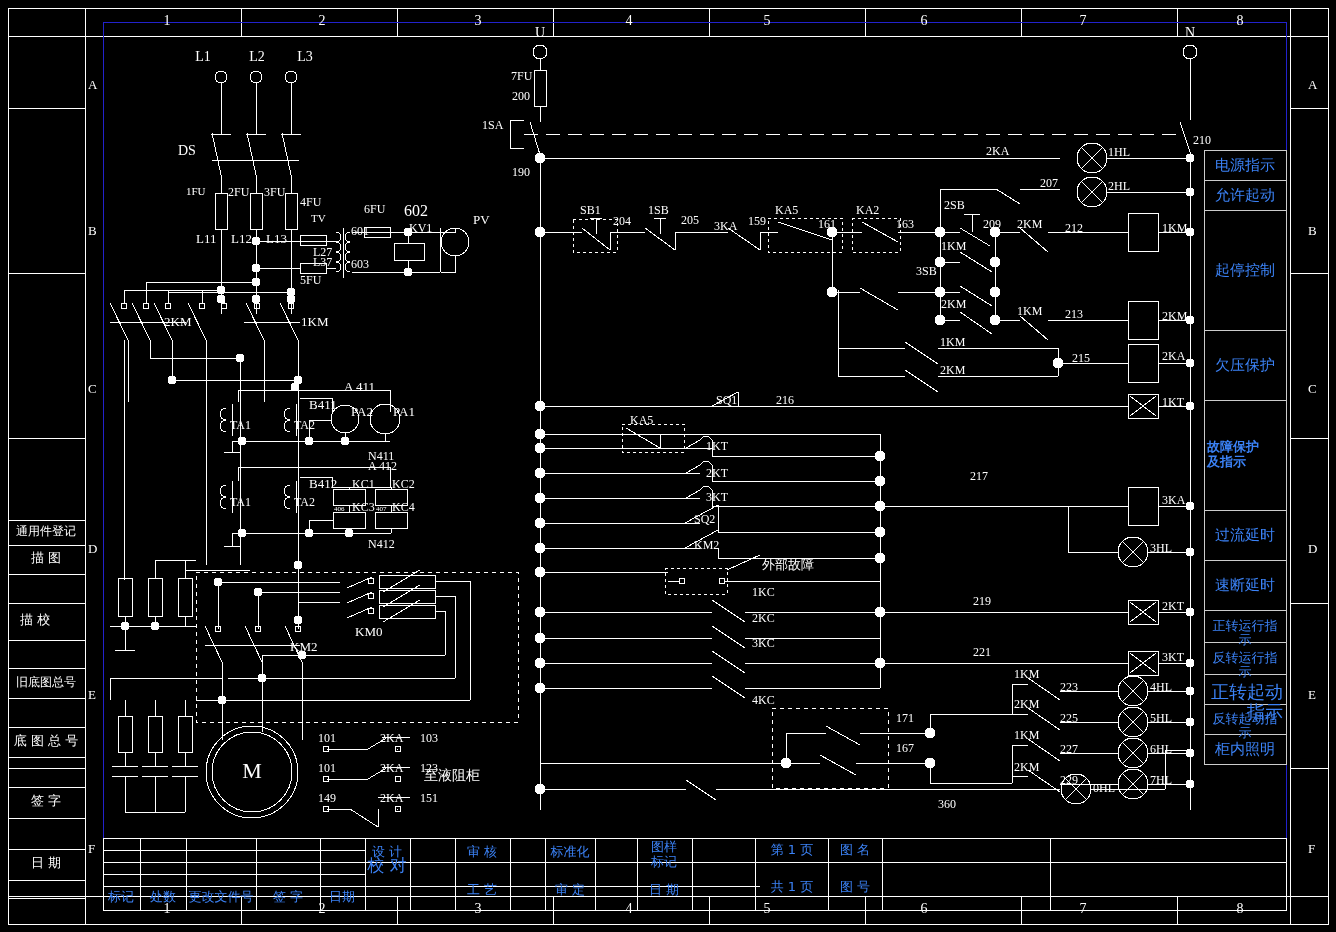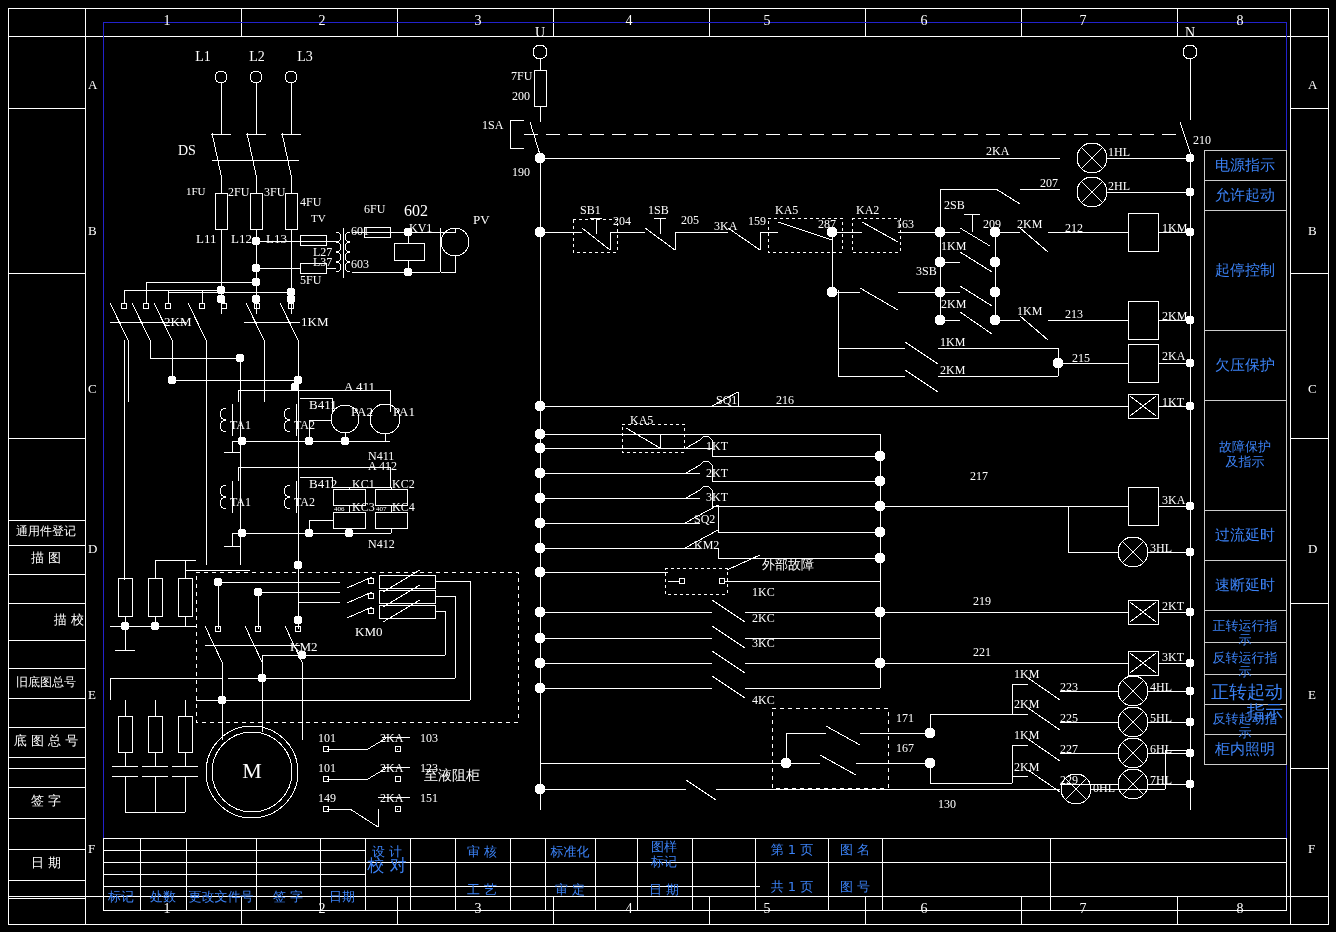--- a/index.html
+++ b/index.html
@@ -843,21 +843,21 @@
 <div class="t" style="left:512px;top:166px;font-size:12px">190</div>
 <div class="t" style="left:1193px;top:134px;font-size:12px">210</div>
 
 <div class="t" style="left:580px;top:204px;font-size:12px">SB1</div>
 <div class="t" style="left:648px;top:204px;font-size:12px">1SB</div>
 <div class="t" style="left:613px;top:215px;font-size:12px">204</div>
 <div class="t" style="left:681px;top:214px;font-size:12px">205</div>
 <div class="t" style="left:714px;top:220px;font-size:12px">3KA</div>
 <div class="t" style="left:748px;top:215px;font-size:12px">159</div>
 <div class="t" style="left:775px;top:204px;font-size:12px">KA5</div>
-<div class="t" style="left:818px;top:218px;font-size:12px">287</div>
+<div class="t" style="left:818px;top:218px;font-size:12px">161</div>
 <div class="t" style="left:856px;top:204px;font-size:12px">KA2</div>
 <div class="t" style="left:896px;top:218px;font-size:12px">163</div>
 <div class="t" style="left:944px;top:199px;font-size:12px">2SB</div>
 <div class="t" style="left:986px;top:145px;font-size:12px">2KA</div>
 <div class="t" style="left:1040px;top:177px;font-size:12px">207</div>
 <div class="t" style="left:983px;top:218px;font-size:12px">209</div>
 <div class="t" style="left:1017px;top:218px;font-size:12px">2KM</div>
 <div class="t" style="left:1065px;top:222px;font-size:12px">212</div>
 <div class="t" style="left:1162px;top:222px;font-size:12px">1KM</div>
 <div class="t" style="left:941px;top:240px;font-size:12px">1KM</div>
@@ -896,49 +896,49 @@
 <div class="t" style="left:896px;top:712px;font-size:12px">171</div>
 <div class="t" style="left:896px;top:742px;font-size:12px">167</div>
 <div class="t" style="left:1014px;top:668px;font-size:12px">1KM</div>
 <div class="t" style="left:1014px;top:698px;font-size:12px">2KM</div>
 <div class="t" style="left:1014px;top:729px;font-size:12px">1KM</div>
 <div class="t" style="left:1014px;top:761px;font-size:12px">2KM</div>
 <div class="t" style="left:1060px;top:681px;font-size:12px">223</div>
 <div class="t" style="left:1060px;top:712px;font-size:12px">225</div>
 <div class="t" style="left:1060px;top:743px;font-size:12px">227</div>
 <div class="t" style="left:1060px;top:774px;font-size:12px">229</div>
-<div class="t" style="left:938px;top:798px;font-size:12px">130</div>
+<div class="t" style="left:938px;top:798px;font-size:12px">360</div>
 <div class="t" style="left:1108px;top:146px;font-size:12px">1HL</div>
 <div class="t" style="left:1108px;top:180px;font-size:12px">2HL</div>
 <div class="t" style="left:1150px;top:681px;font-size:12px">4HL</div>
 <div class="t" style="left:1150px;top:712px;font-size:12px">5HL</div>
 <div class="t" style="left:1150px;top:743px;font-size:12px">6HL</div>
 <div class="t" style="left:1150px;top:774px;font-size:12px">7HL</div>
 <div class="t" style="left:1093px;top:782px;font-size:12px">0HL</div>
 
 <div id="func-col-text">
       <div class="t cn" style="left: 1207px; width: 76px; text-align: center; white-space: pre-line; line-height: 1.12; font-size: 15px; top: 156.6px;">电源指示</div>
       <div class="t cn" style="left: 1207px; width: 76px; text-align: center; white-space: pre-line; line-height: 1.12; font-size: 15px; top: 186.6px;">允许起动</div>
       <div class="t cn" style="left: 1207px; width: 76px; text-align: center; white-space: pre-line; line-height: 1.12; font-size: 15px; top: 261.6px;">起停控制</div>
       <div class="t cn" style="left: 1207px; width: 76px; text-align: center; white-space: pre-line; line-height: 1.12; font-size: 15px; top: 356.6px;">欠压保护</div>
-      <div class="t cn" style="left: 1207px; width: 76px; text-align: center; white-space: pre-line; line-height: 1.12; font-size: 13px; top: 440.44px;">故障保护
+      <div class="t cn" style="left: 1207px; width: 76px; text-align: left; white-space: pre-line; line-height: 1.12; font-size: 13px; top: 440.44px; font-weight: bold;">故障保护
 及指示</div>
       <div class="t cn" style="left: 1207px; width: 76px; text-align: center; white-space: pre-line; line-height: 1.12; font-size: 15px; top: 526.6px;">过流延时</div>
       <div class="t cn" style="left: 1207px; width: 76px; text-align: center; white-space: pre-line; line-height: 1.12; font-size: 15px; top: 576.6px;">速断延时</div>
       <div class="t cn" style="left: 1207px; width: 76px; text-align: center; white-space: pre-line; line-height: 1.12; font-size: 13px; top: 618.72px;">正转运行指示</div>
       <div class="t cn" style="left: 1207px; width: 76px; text-align: center; white-space: pre-line; line-height: 1.12; font-size: 13px; top: 650.72px;">反转运行指示</div>
       <div class="t cn" style="left: 1207px; width: 76px; text-align: right; white-space: pre-line; line-height: 1.12; font-size: 18px; top: 681.72px;">正转起动指示</div>
       <div class="t cn" style="left: 1207px; width: 76px; text-align: center; white-space: pre-line; line-height: 1.12; font-size: 13px; top: 711.72px;">反转起动指示</div>
       <div class="t cn" style="left: 1207px; width: 76px; text-align: center; white-space: pre-line; line-height: 1.12; font-size: 15px; top: 740.6px;">柜内照明</div>
     </div>
 
 <div id="left-col-text">
       <div class="t cn" style="left: 11px; width: 70px; text-align: center; color: rgb(255, 255, 255); font-size: 12px; top: 525.06px;">通用件登记</div>
       <div class="t cn" style="left: 11px; width: 70px; text-align: center; color: rgb(255, 255, 255); font-size: 13px; top: 551.44px;">描    图</div>
-      <div class="t cn" style="left: 14px; width: 70px; text-align: right; color: rgb(255, 255, 255); font-size: 13px; top: 613.44px;">描    校</div>
+      <div class="t cn" style="left: 20px; width: 70px; text-align: left; color: rgb(255, 255, 255); font-size: 13px; top: 613.44px;">描    校</div>
       <div class="t cn" style="left: 11px; width: 70px; text-align: center; color: rgb(255, 255, 255); font-size: 12px; top: 675.56px;">旧底图总号</div>
       <div class="t cn" style="left: 11px; width: 70px; text-align: center; color: rgb(255, 255, 255); font-size: 13px; top: 733.94px;">底 图 总 号</div>
       <div class="t cn" style="left: 11px; width: 70px; text-align: center; color: rgb(255, 255, 255); font-size: 13px; top: 794.44px;">签      字</div>
       <div class="t cn" style="left: 11px; width: 70px; text-align: center; color: rgb(255, 255, 255); font-size: 13px; top: 856.44px;">日      期</div>
     </div>
 
 <div class="t cn ctr" style="left:121px;top:890px;font-size:13px">标记</div>
 <div class="t cn ctr" style="left:163px;top:890px;font-size:13px">处数</div>
 <div class="t cn ctr" style="left:221px;top:890px;font-size:13px">更改文件号</div>
 <div class="t cn ctr" style="left:288px;top:890px;font-size:13px">签      字</div>

